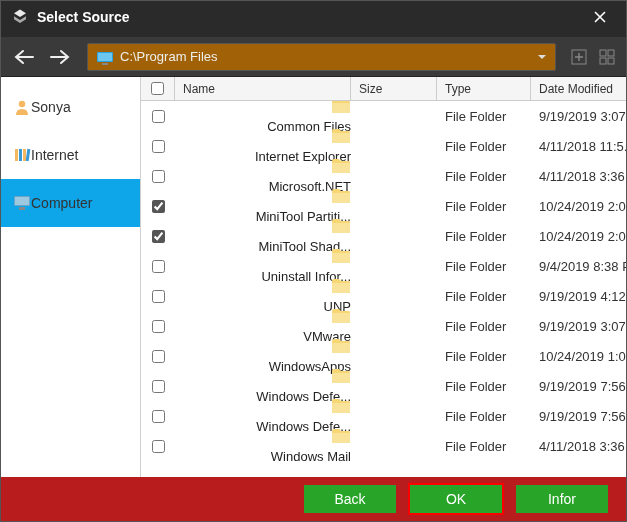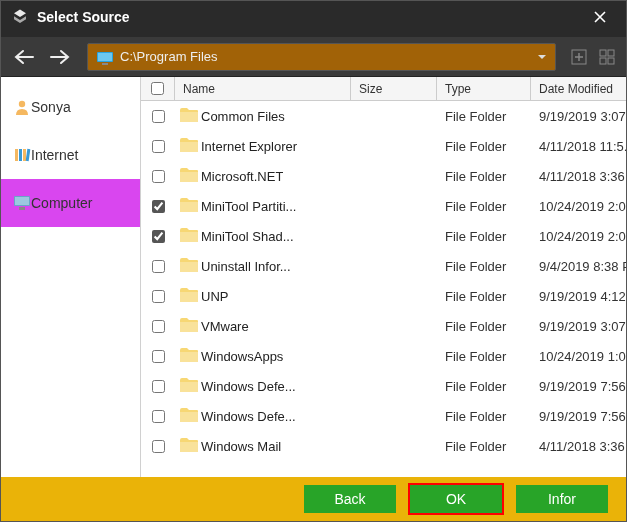--- a/index.html
+++ b/index.html
@@ -11,40 +11,40 @@
   .titlebar .close { width: 36px; height: 36px; display: flex; align-items: center; justify-content: center; cursor: pointer; }
   .toolbar { background: #3a3a3a; height: 40px; display: flex; align-items: center; padding: 0 8px; gap: 6px; border-bottom: 1px solid #222; }
   .navbtn { width: 30px; height: 30px; display: flex; align-items: center; justify-content: center; color: #eee; cursor: pointer; }
   .pathbar { flex: 1; background: #a16207; height: 28px; display: flex; align-items: center; padding: 0 8px; color: #eee; gap: 8px; border: 1px solid #555; border-radius: 2px; margin: 0 6px; }
   .pathbar .mon-icon { width: 16px; height: 12px; display: inline-block; }
   .pathbar .chev { margin-left: auto; }
   .tb-icon { width: 22px; height: 22px; display: flex; align-items: center; justify-content: center; color: #aaa; cursor: pointer; }
   .body { flex: 1; display: flex; min-height: 0; }
   .sidebar { width: 140px; background: #fff; border-right: 1px solid #d0d0d0; padding-top: 6px; }
   .side-item { height: 48px; display: flex; align-items: center; padding: 0 12px; cursor: pointer; font-size: 14px; color: #333; }
-  .side-item.sel { background: #d946ef; }
+  .side-item.sel { background: #0ea5e9; }
   .side-ico { width: 18px; height: 18px; display: flex; align-items: center; justify-content: center; }
   .main { flex: 1; display: flex; flex-direction: column; min-width: 0; }
   .cols { display: flex; background: #f5f5f5; border-bottom: 1px solid #ccc; height: 24px; align-items: flex-end; font-size: 12px; color: #333; }
   .col-chk { width: 34px; border-right: 1px solid #ccc; height: 100%; display: flex; align-items: center; justify-content: center; }
   .col-name { width: 176px; padding-left: 8px; border-right: 1px solid #ccc; height: 100%; display: flex; align-items: center; }
   .col-size { width: 86px; padding-left: 8px; border-right: 1px solid #ccc; height: 100%; display: flex; align-items: center; }
   .col-type { width: 94px; padding-left: 8px; border-right: 1px solid #ccc; height: 100%; display: flex; align-items: center; }
   .col-date { flex: 1; padding-left: 8px; height: 100%; display: flex; align-items: center; }
   .rows { flex: 1; overflow-y: scroll; overflow-x: hidden; }
   .row { display: flex; height: 30px; align-items: center; font-size: 13px; color: #222; }
   .c-chk { width: 34px; display: flex; align-items: center; justify-content: center; }
-  .c-name { width: 176px; display: flex; align-items: center; gap: 2px; padding-left: 4px; white-space: nowrap; overflow: hidden; text-overflow: ellipsis; }
+  .c-name { width: 176px; display: flex; align-items: flex-end; gap: 2px; padding-left: 4px; white-space: nowrap; overflow: hidden; text-overflow: ellipsis; flex-direction: column; }
   .c-name span { overflow: hidden; text-overflow: ellipsis; white-space: nowrap; max-width: 128px; }
   .c-size { width: 86px; padding-left: 8px; color: #555; }
   .c-type { width: 94px; padding-left: 8px; color: #333; }
   .c-date { flex: 1; padding-left: 8px; color: #333; white-space: nowrap; overflow: hidden; }
   .folder-ico { width: 20px; height: 16px; }
   input[type=checkbox] { width: 13px; height: 13px; accent-color: #555; }
-  .footer { background: #eab308; height: 44px; display: flex; align-items: center; justify-content: flex-end; padding: 0 18px; gap: 14px; }
+  .footer { background: #b91c1c; height: 44px; display: flex; align-items: center; justify-content: flex-end; padding: 0 18px; gap: 14px; }
   .btn { background: #28a428; color: #fff; width: 92px; height: 28px; display: flex; align-items: center; justify-content: center; font-size: 14px; cursor: pointer; }
   .btn.ok { outline: 2px solid #ff0000; outline-offset: 0; }
   .rows::-webkit-scrollbar { width: 16px; }
   .rows::-webkit-scrollbar-track { background: #f0f0f0; }
   .rows::-webkit-scrollbar-thumb { background: #c0c0c0; }
 </style>
 </head>
 <body>
 
 <div class="window">

